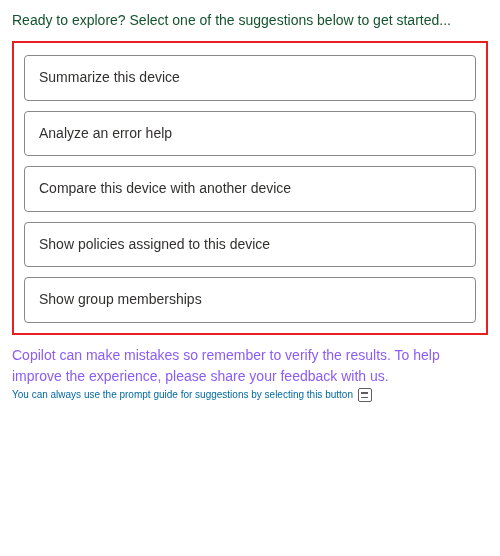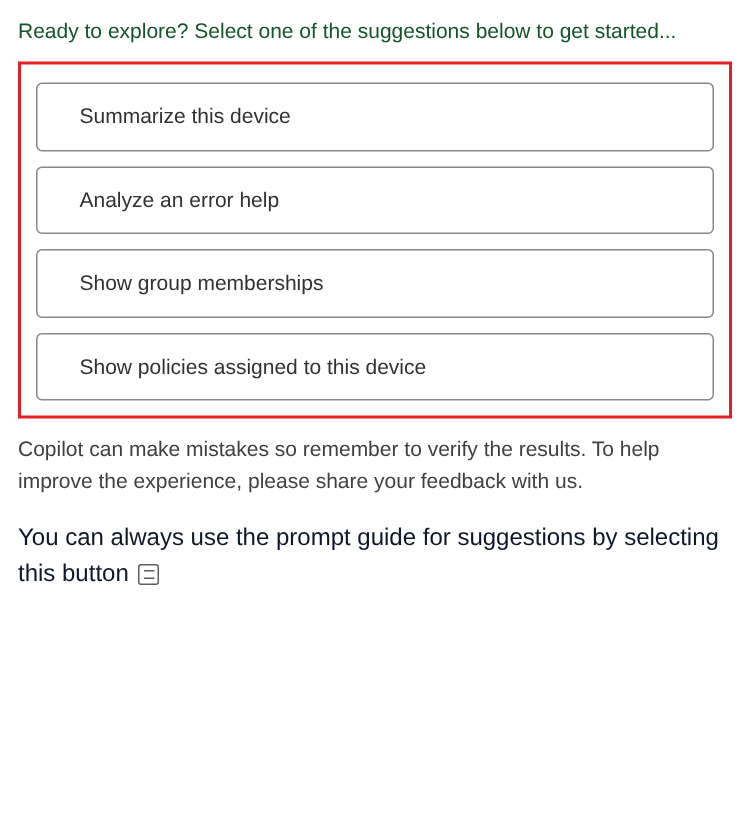--- a/index.html
+++ b/index.html
@@ -26,40 +26,39 @@
       padding: 8px 10px 10px 10px;
       margin-bottom: 10px;
     }
     .suggestion-button {
       display: block;
       width: 100%;
       text-align: left;
       background: #ffffff;
       border: 1px solid #8a8886;
       border-radius: 4px;
-      padding: 12px 28px;
+      padding: 12px 14px;
       margin-top: 10px;
       font-family: inherit;
       font-size: 14px;
       color: #323130;
       cursor: pointer;
       line-height: 1.4;
     }
     .suggestion-button:first-child {
       margin-top: 4px;
     }
     .disclaimer-text {
-      color: #404040;
+      color: #8b5cf6;
       font-size: 14px;
-      margin-bottom: 16px;
       margin-top: 6px;
     }
     .prompt-guide-text {
-      color: #0f172a;
-      font-size: 16px;
+      color: #0369a1;
+      font-size: 10px;
     }
     .prompt-guide-icon {
       display: inline-block;
       width: 14px;
       height: 14px;
       border: 1.2px solid #605e5c;
       border-radius: 2px;
       position: relative;
       vertical-align: middle;
       margin-left: 2px;
@@ -84,22 +83,23 @@
     }
   </style>
 </head>
 <body>
 
 <p class="intro-text">Ready to explore? Select one of the suggestions below to get started...</p>
 
 <div class="suggestions-container">
   <button class="suggestion-button">Summarize this device</button>
   <button class="suggestion-button">Analyze an error help</button>
+  <button class="suggestion-button">Compare this device with another device</button>
+  <button class="suggestion-button">Show policies assigned to this device</button>
   <button class="suggestion-button">Show group memberships</button>
-  <button class="suggestion-button">Show policies assigned to this device</button>
 </div>
 
 <p class="disclaimer-text">Copilot can make mistakes so remember to verify the results. To help improve the experience, please share your feedback with us.</p>
 
 <p class="prompt-guide-text">
   <span>You can always use the prompt guide for suggestions by selecting this button</span>
   <span class="prompt-guide-icon"></span>
 </p>
 
 </body></html>

